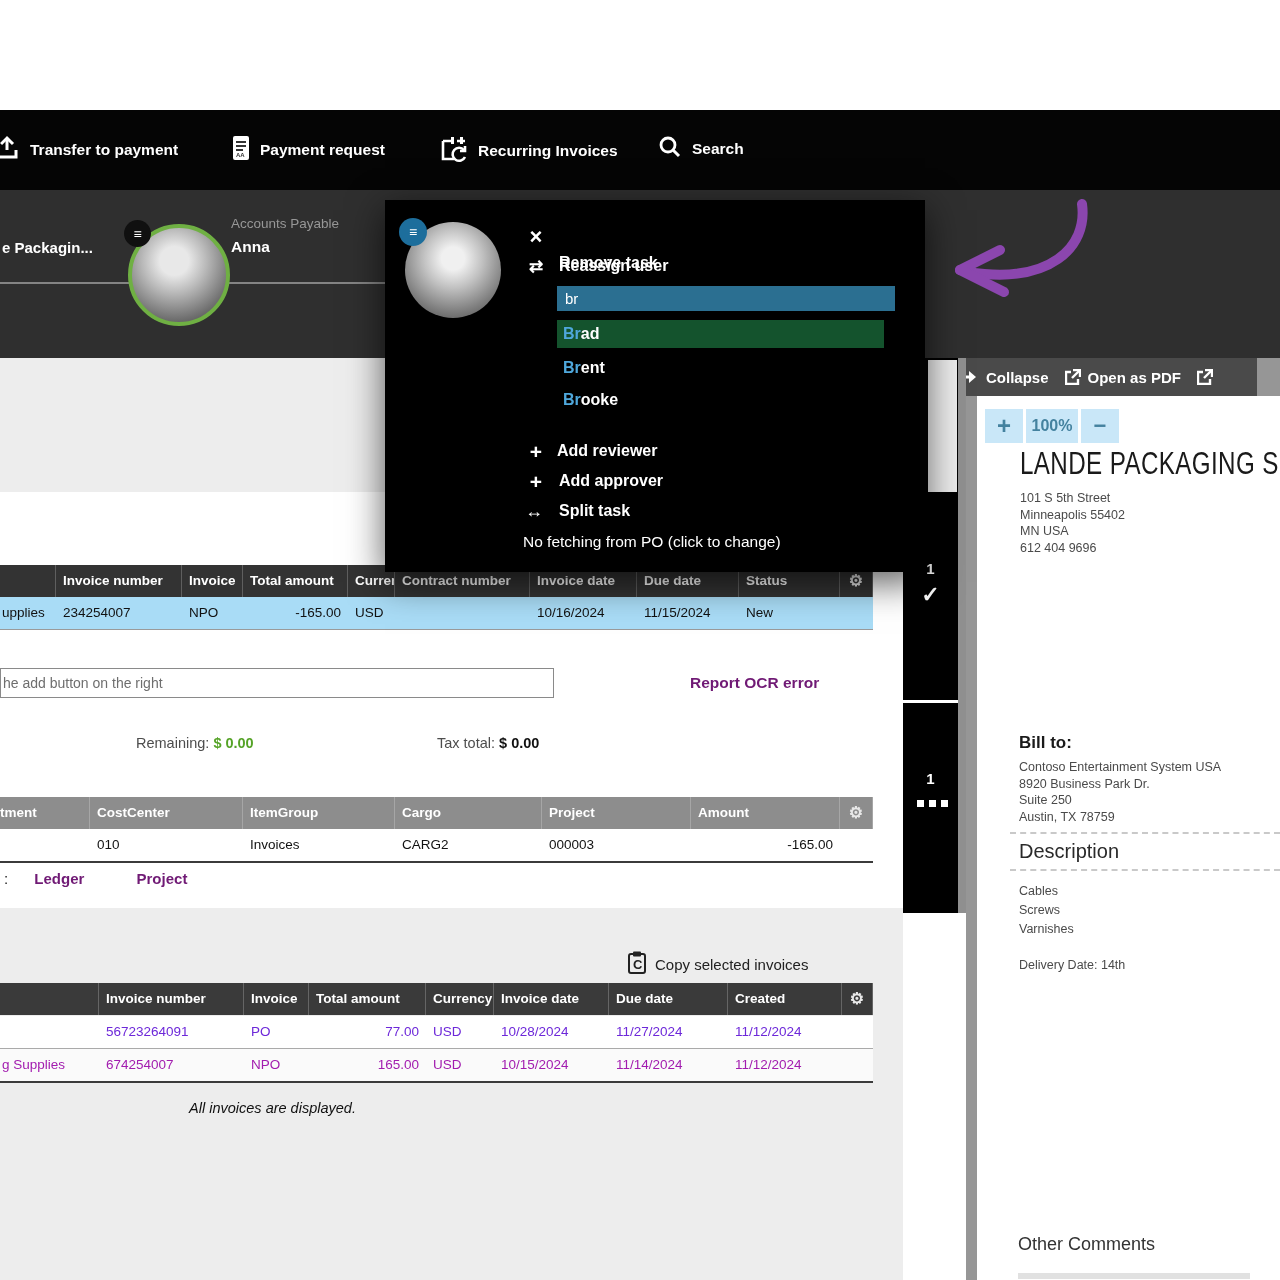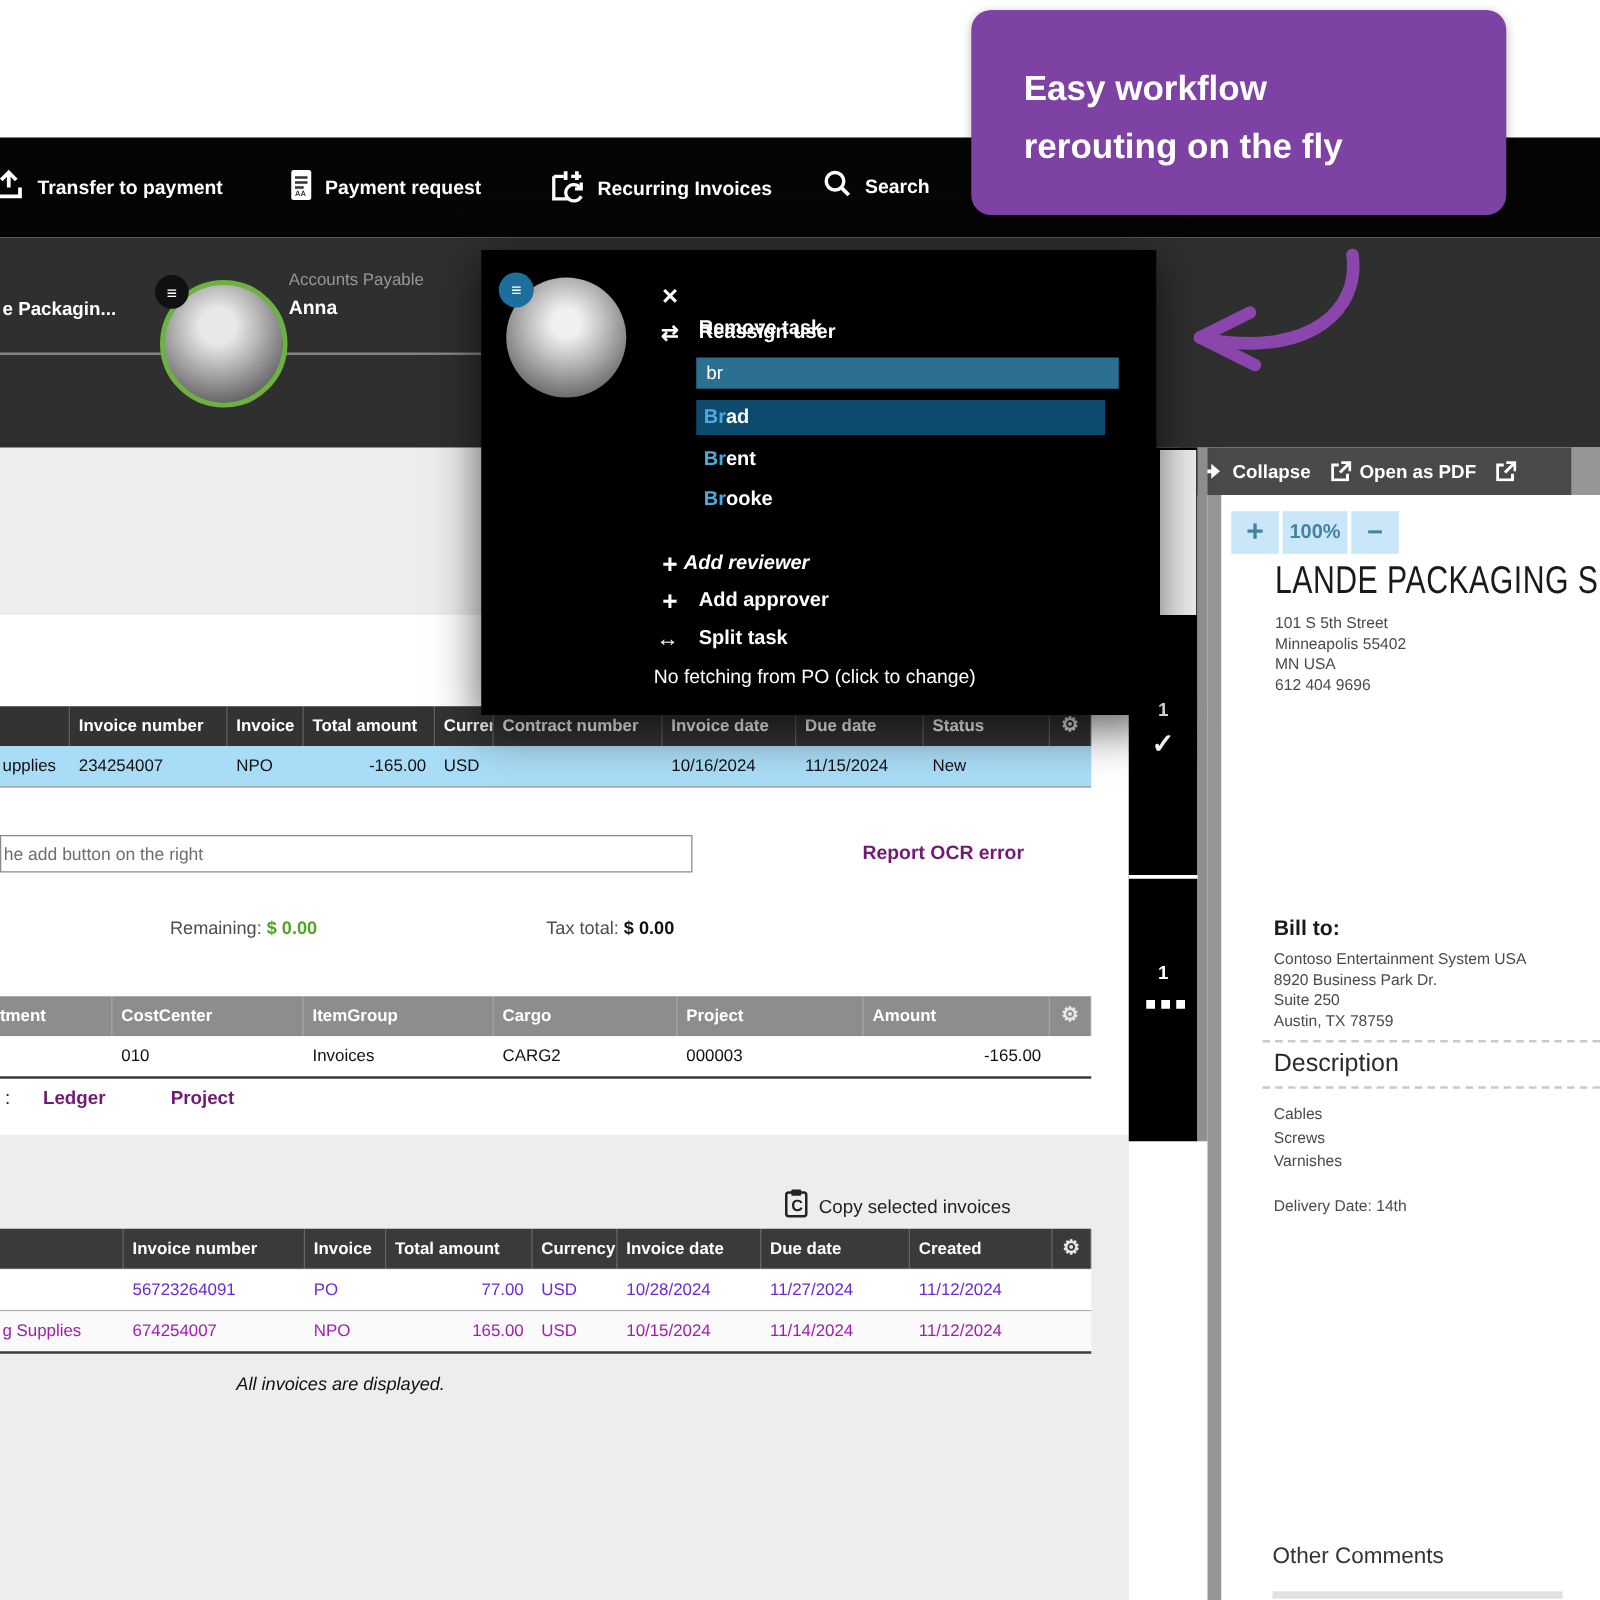--- a/index.html
+++ b/index.html
@@ -121,46 +121,42 @@
       </div>
 
     <div class="picon" style="left:138px;top:24px;font-size:22px;font-weight:700;">×</div>
     <div class="pitem" style="left:174px;top:26px;margin-top:28px;">Remove task</div>
 
     <div class="picon" style="left:138px;top:56px;font-size:17px;font-weight:700;">⇄</div>
     <div class="pitem" style="left:174px;top:57px;">Reassign user</div>
 
     <input class="psearch" value="br" style="">
 
-    <div class="sugg" style="top:120px;width:321px;height:28px;background:#0c4a6e;padding-left:6px;">
+    <div class="sugg" style="top:120px;width:321px;height:28px;background:#14532d;padding-left:6px;">
       <span class="m">Br</span><span class="r">ad</span>
     </div>
     <div class="sugg" style="top:154px;padding-left:6px;">
       <span class="m">Br</span><span class="r">ent</span>
     </div>
     <div class="sugg" style="top:186px;padding-left:6px;">
       <span class="m">Br</span><span class="r">ooke</span>
     </div>
 
     <div class="picon" style="left:138px;top:240px;font-size:21px;font-weight:700;">+</div>
-    <div class="pitem" style="left:162px;top:242px;font-style:italic;">Add reviewer</div>
+    <div class="pitem" style="left:172px;top:242px;">Add reviewer</div>
 
     <div class="picon" style="left:138px;top:270px;font-size:21px;font-weight:700;">+</div>
     <div class="pitem" style="left:174px;top:272px;">Add approver</div>
 
     <div class="picon" style="left:136px;top:301px;font-size:18px;font-weight:700;">↔</div>
     <div class="pitem" style="left:174px;top:302px;">Split task</div>
 
     <div class="pitem" style="left:138px;top:333px;font-weight:400;font-size:15.5px;">No fetching from PO (click to change)</div>
   </div>
 
-  <div class="abs callout">
-    <div class="t"><span>Easy workflow</span><br>
-    <span>rerouting on the fly</span></div>
-  </div>
   <svg class="abs" style="left:930px;top:192px;z-index:38;" width="175" height="125" viewBox="0 0 175 125">
     <path d="M152 12 C158 55 120 93 38 80" stroke="#8b46ae" stroke-width="10" fill="none" stroke-linecap="round"></path>
     <path d="M30 78 L70 58" stroke="#8b46ae" stroke-width="10" fill="none" stroke-linecap="round"></path>
     <path d="M30 78 L74 100" stroke="#8b46ae" stroke-width="10" fill="none" stroke-linecap="round"></path>
   </svg>
 
   <div class="abs" style="left:0;top:358px;width:903px;height:134px;background:#ededed;"></div>
   <div class="abs" style="left:0;top:908px;width:903px;height:372px;background:#ededed;"></div>
 
   <div class="abs grid thead t1cols" style="left:0;top:565px;width:873px;background:#333;">

